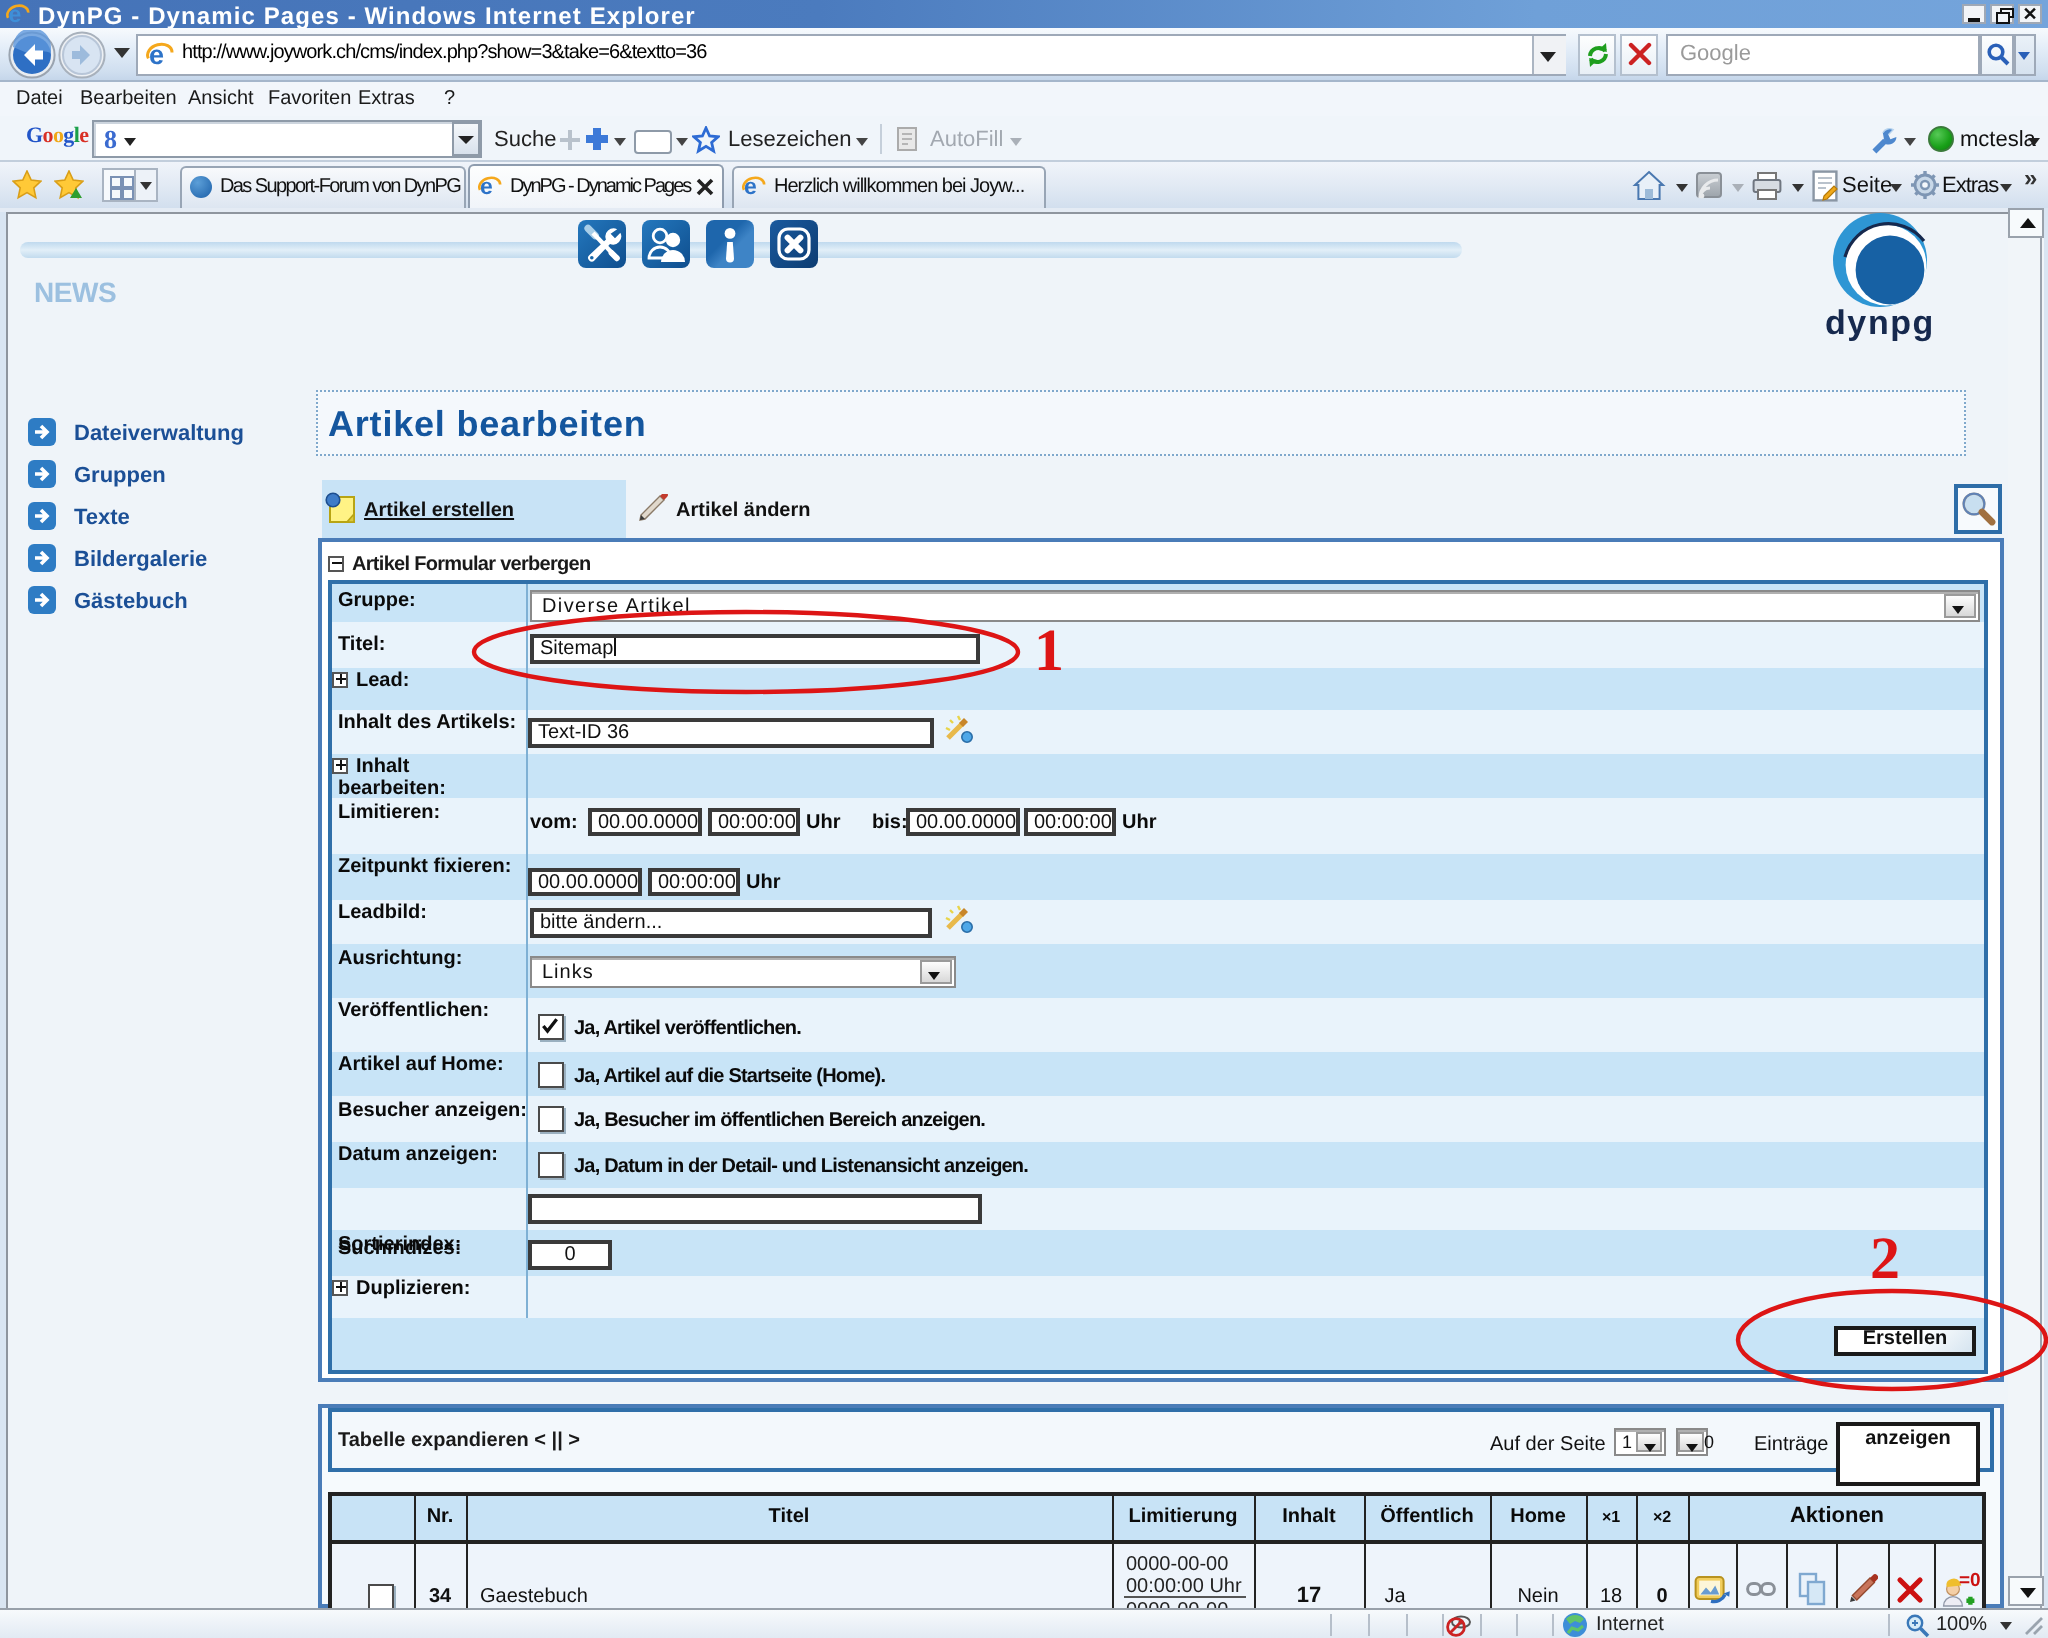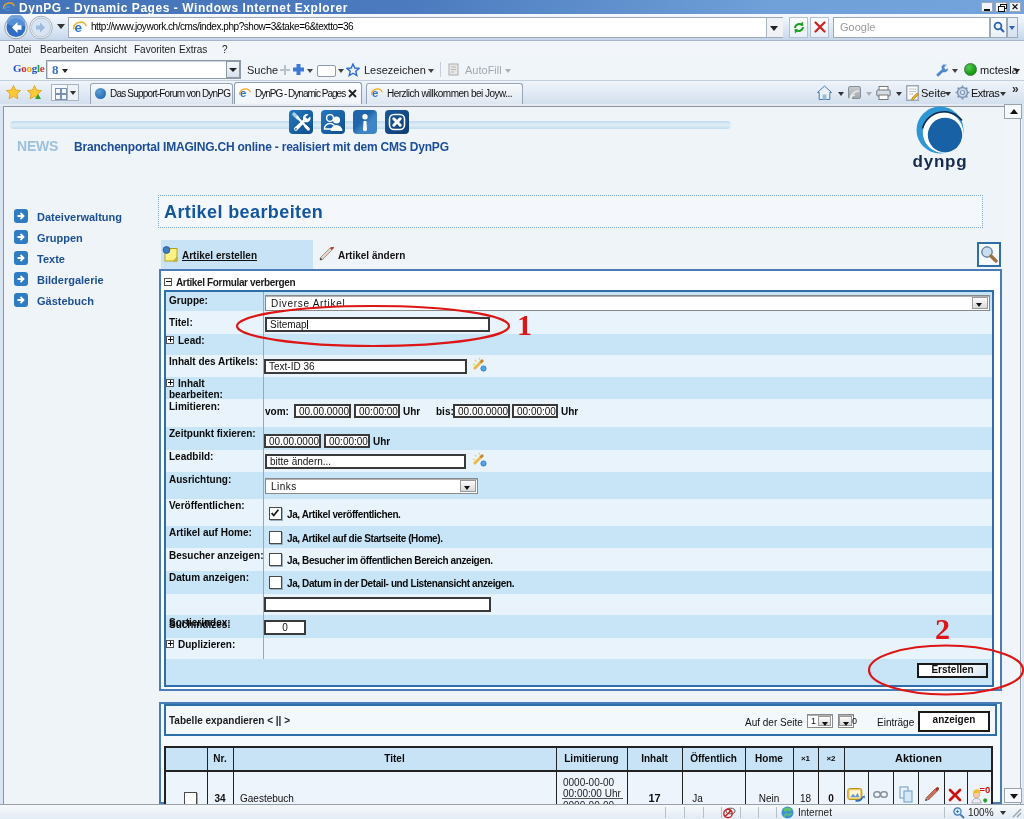--- a/index.html
+++ b/index.html
@@ -253,21 +253,20 @@
     </div>
 
     <div class="abs" style="left:385px;top:6px;width:24px;height:24px;border-radius:4px;background:linear-gradient(135deg,#1A5A9E,#0D3C72);">
       <svg width="24" height="24" viewBox="0 0 24 24">
         <rect x="4.5" y="4.5" width="15" height="15" rx="4.5" fill="none" stroke="#fff" stroke-width="1.6"></rect>
         <path d="M8.8 8.8 L15.2 15.2 M15.2 8.8 L8.8 15.2" stroke="#fff" stroke-width="3" stroke-linecap="round"></path>
       </svg>
     </div>
 
     <div class="abs b" style="left:17px;top:34px;font-size:14px;color:#9CC0E0;letter-spacing:-0.2px;">NEWS</div>
-    <div class="abs b" style="left:74px;top:36px;font-size:12px;letter-spacing:-0.2px;color:#1B4D98;">Branchenportal IMAGING.CH online - realisiert mit dem CMS DynPG</div>
 
     <svg class="abs" style="left:910px;top:1px" width="62" height="68" viewBox="0 0 62 68">
       <circle cx="30" cy="25" r="23.5" fill="#2E96D4"></circle>
       <circle cx="33" cy="27.5" r="20.2" fill="#fff"></circle>
       <path d="M12.5 23.5 A 22.5 22.5 0 0 1 52 15.5" fill="none" stroke="#16294E" stroke-width="1.6"></path>
       <circle cx="35" cy="30" r="17.2" fill="#1761A4"></circle>
       <text x="30" y="62" text-anchor="middle" font-family="'Liberation Sans',sans-serif" font-size="17" font-weight="bold" fill="#16294E" letter-spacing="0.8">dynpg</text>
     </svg>
 
     <div id="sidebar">
@@ -450,21 +449,21 @@
       <div class="abs" style="left:745px;top:613px;font-size:10px;color:#111;">Auf der Seite</div>
       <div class="wsel" style="left:807px;top:610px;width:26px;height:14px;">
           <div class="wselt" style="top:1px;left:3px;font-size:9px;">1</div>
           <div class="wselb" style="width:11px;"></div>
         </div>
       <div class="wsel" style="left:838px;top:610px;width:16px;height:14px;">
           <div class="wselt" style="top:1px;left:3px;font-size:9px;">100</div>
           <div class="wselb" style="width:11px;"></div>
         </div>
       <div class="abs" style="left:877px;top:613px;font-size:10px;color:#111;">Einträge</div>
-      <div class="abs" style="left:918px;top:607px;width:72px;height:21px;background:#fff;border:2px solid #1a1a1a;box-sizing:border-box;text-align:center;font-size:10px;font-weight:bold;line-height:14px;color:#111;">anzeigen</div>
+      <div class="abs" style="left:918px;top:607px;width:72px;height:32px;background:#fff;border:2px solid #1a1a1a;box-sizing:border-box;text-align:center;font-size:10px;font-weight:bold;line-height:14px;color:#111;">anzeigen</div>
 
       <div class="abs" style="left:164px;top:642px;width:829px;height:26px;background:#C8E3F6;border:2px solid #222;box-sizing:border-box;"></div>
       <div class="abs" style="left:164px;top:668px;width:829px;height:32px;background:#EEF4FB;border-left:2px solid #222;border-right:2px solid #222;box-sizing:border-box;"></div>
       <div class="abs" style="left:164px;top:666px;width:829px;height:2px;background:#222;"></div>
 
       <div class="abs" style="left:207px;top:644px;width:1px;height:56px;background:#222;"></div>
       <div class="abs" style="left:233px;top:644px;width:1px;height:56px;background:#222;"></div>
       <div class="abs" style="left:556px;top:644px;width:1px;height:56px;background:#222;"></div>
       <div class="abs" style="left:627px;top:644px;width:1px;height:56px;background:#222;"></div>
       <div class="abs" style="left:682px;top:644px;width:1px;height:56px;background:#222;"></div>

